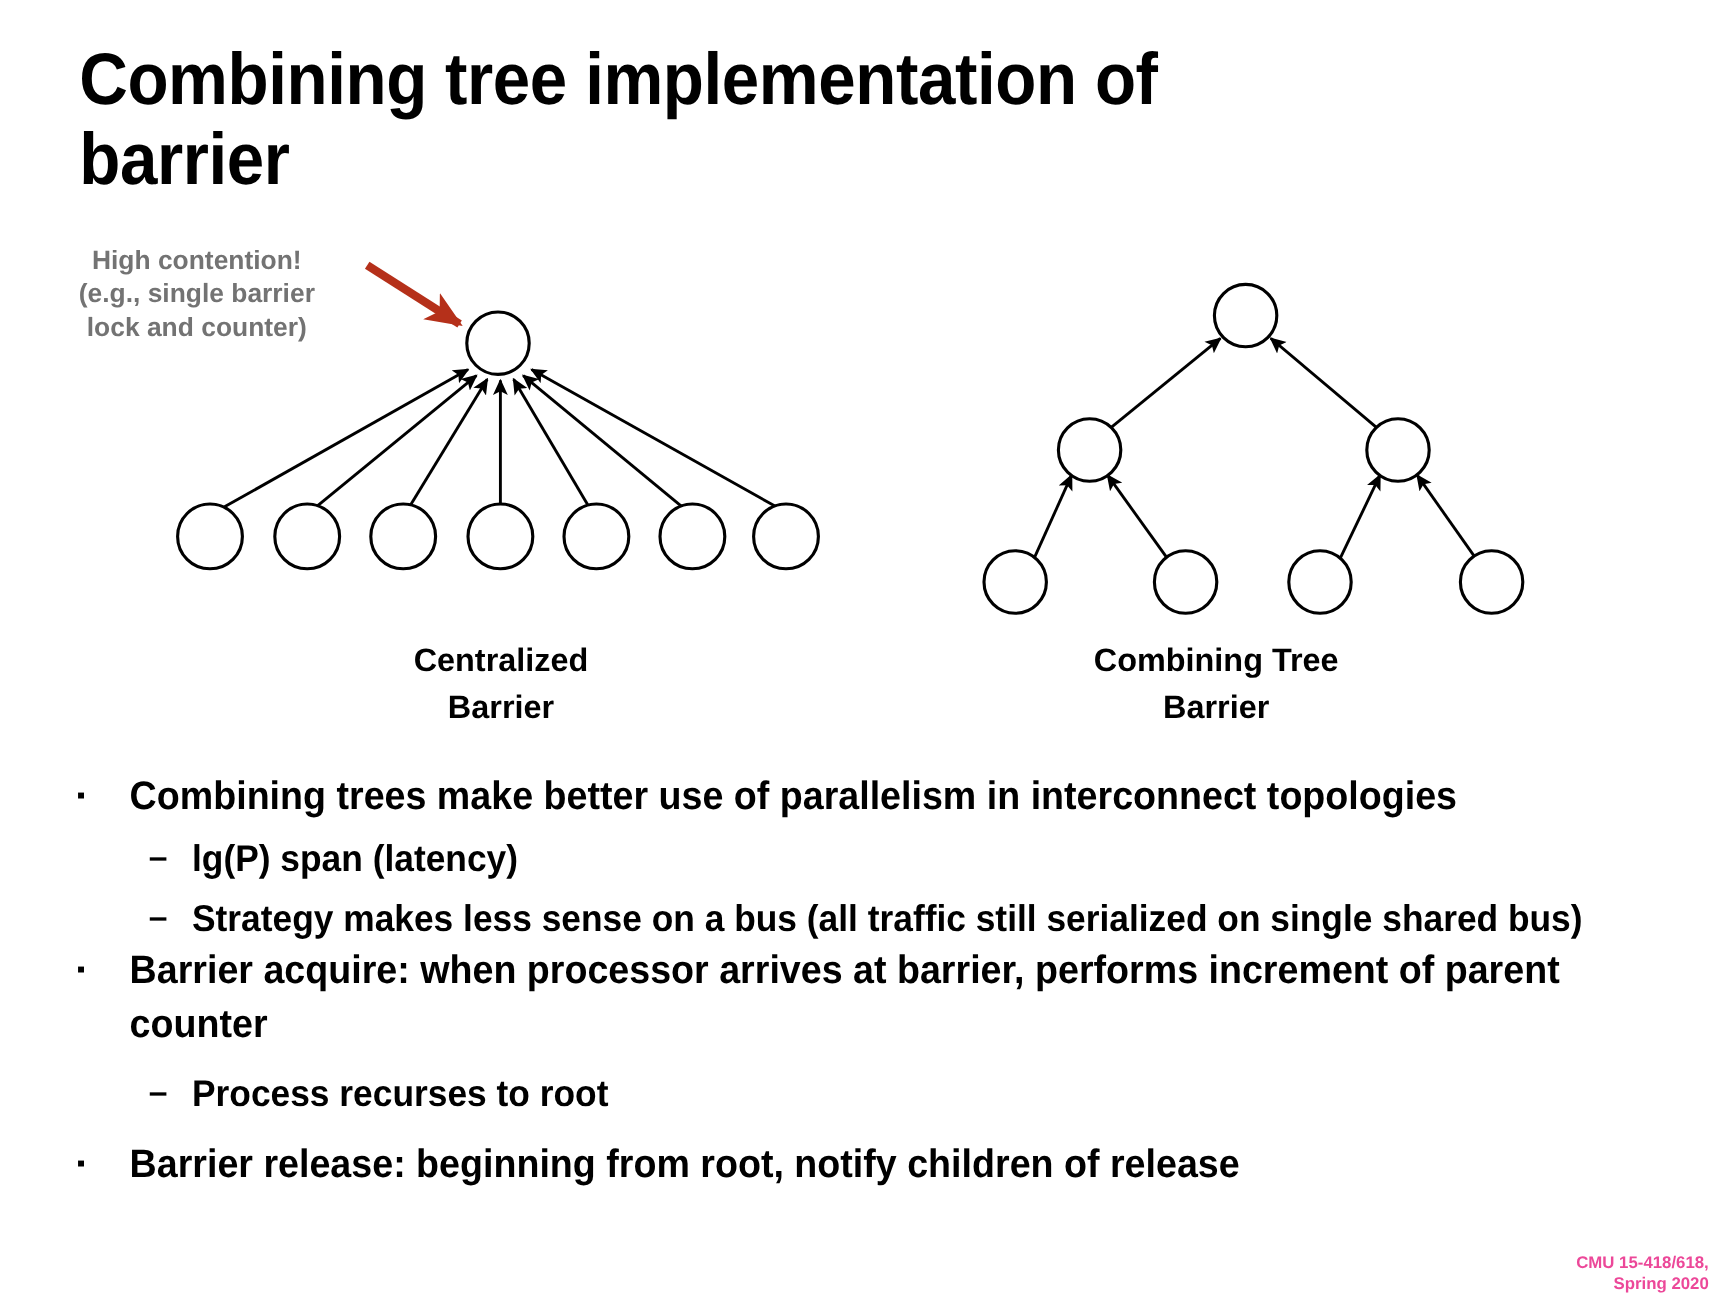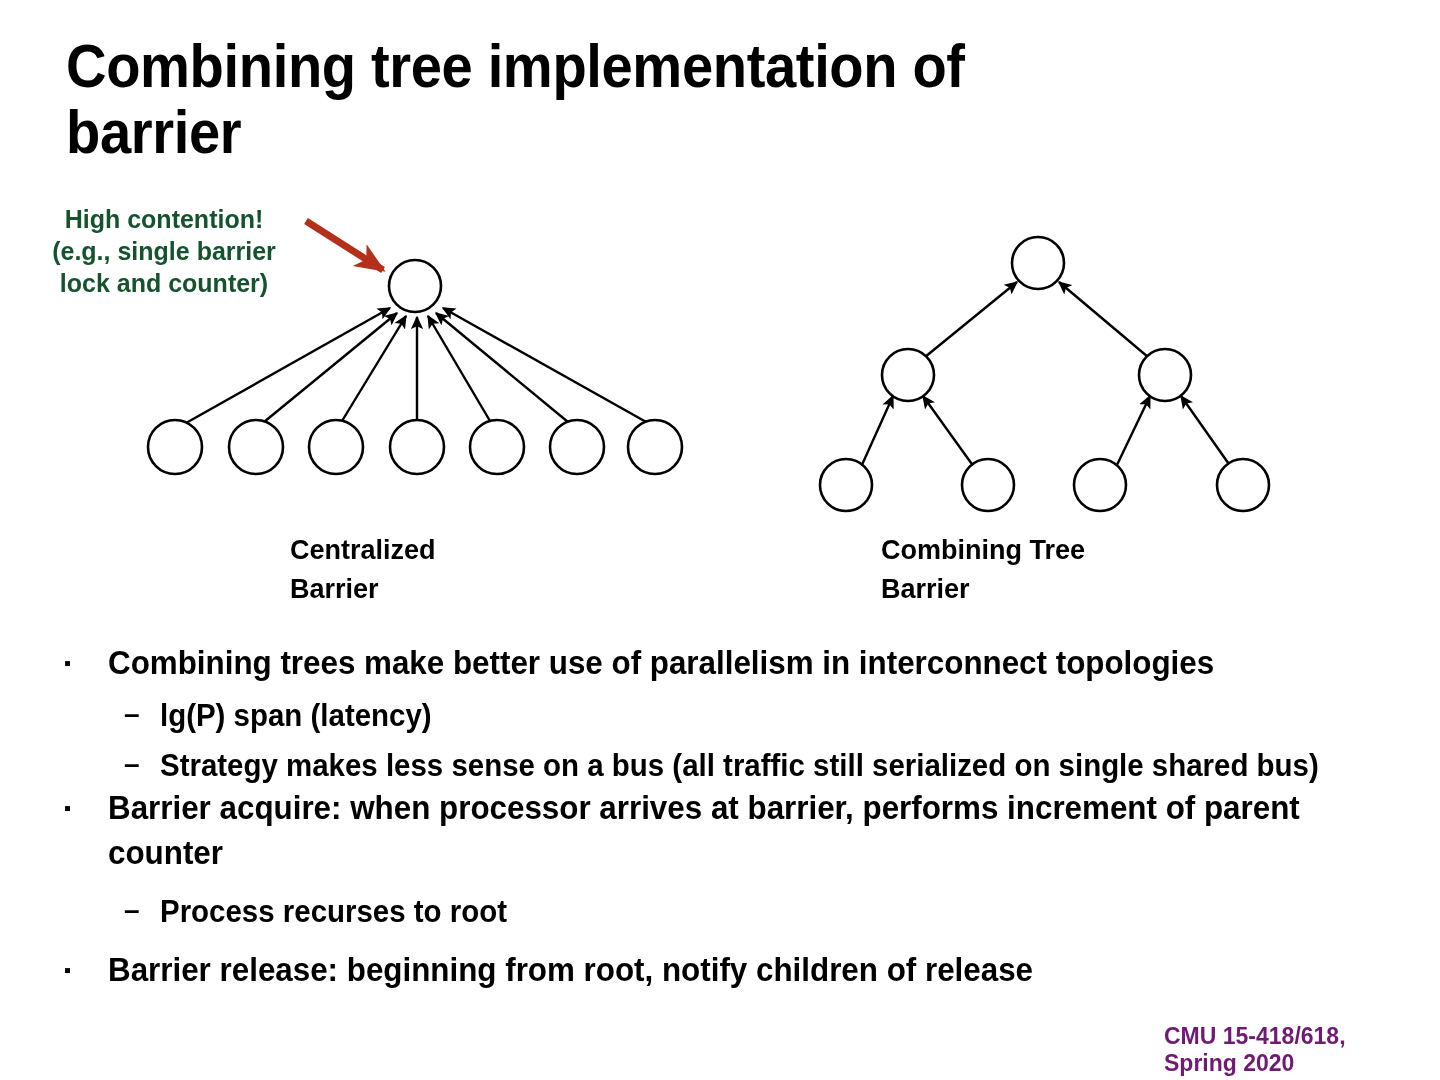--- a/index.html
+++ b/index.html
@@ -37,44 +37,44 @@
 
   
   #contention-note {
     position: absolute;
     left: 14px;
     top: 203px;
     width: 300px;
     text-align: center;
     font-family: "Liberation Sans", sans-serif;
     font-weight: bold;
-    font-size: 25px;
+    font-size: 22px;
     line-height: 1.28;
-    color: #14532d;
+    color: #737373;
     white-space: pre-line;
   }
 
   
   #diagrams {
     position: absolute;
     left: 0;
     top: 0;
     width: 1440px;
     height: 640px;
     pointer-events: none;
   }
 
   
   .diagram-caption {
     position: absolute;
     font-family: "Liberation Sans", sans-serif;
     font-weight: bold;
     font-size: 27px;
     line-height: 1.45;
-    text-align: left;
+    text-align: center;
     color: #000000;
     white-space: pre-line;
   }
   #caption-centralized { left: 290px; top: 531px; width: 255px; }
   #caption-combining  { left: 881px; top: 531px; width: 265px; }
 
   
   #body-list {
     position: absolute;
     left: 64px;
@@ -125,25 +125,26 @@
   .sp-1 { height: 10px; }
   .sp-2 { height: 8px; }
   .sp-3 { height: 16px; }
 
   
   #footer {
     position: absolute;
     right: 16px;
     bottom: 2px;
     width: 260px;
-    font-family: "Liberation Sans", sans-serif;
-    font-weight: bold;
-    font-size: 23px;
+    text-align: right;
+    font-family: "Liberation Sans", sans-serif;
+    font-weight: bold;
+    font-size: 14px;
     line-height: 1.2;
-    color: #701a75;
+    color: #ec4899;
     white-space: pre-line;
   }
 </style>
 </head>
 <body>
 
 <div id="slide-title">Combining tree implementation of
 barrier</div>
 
 <div id="contention-note">High contention!

